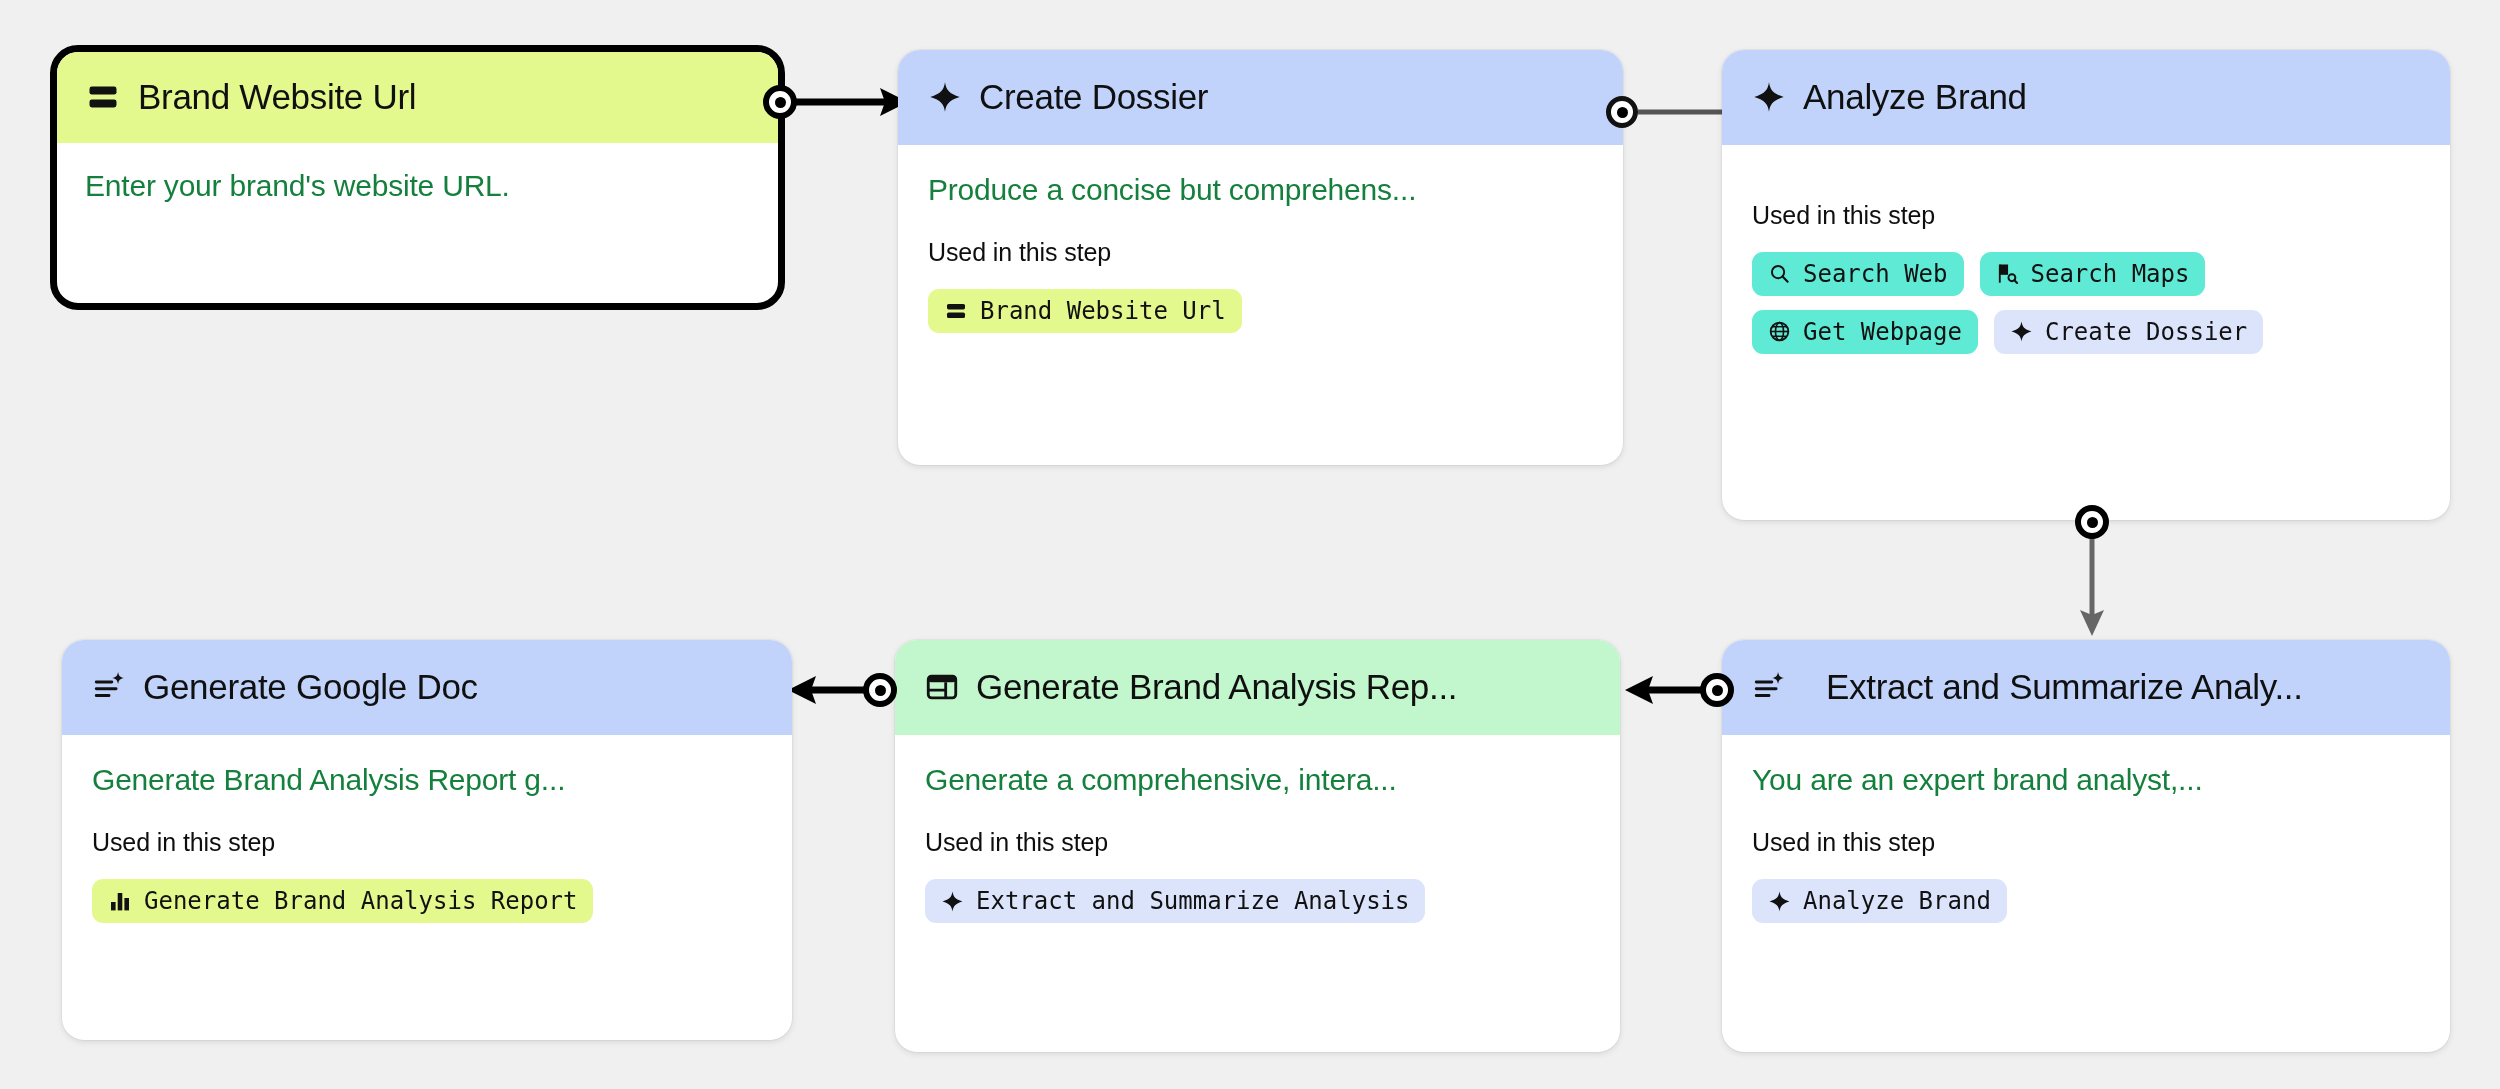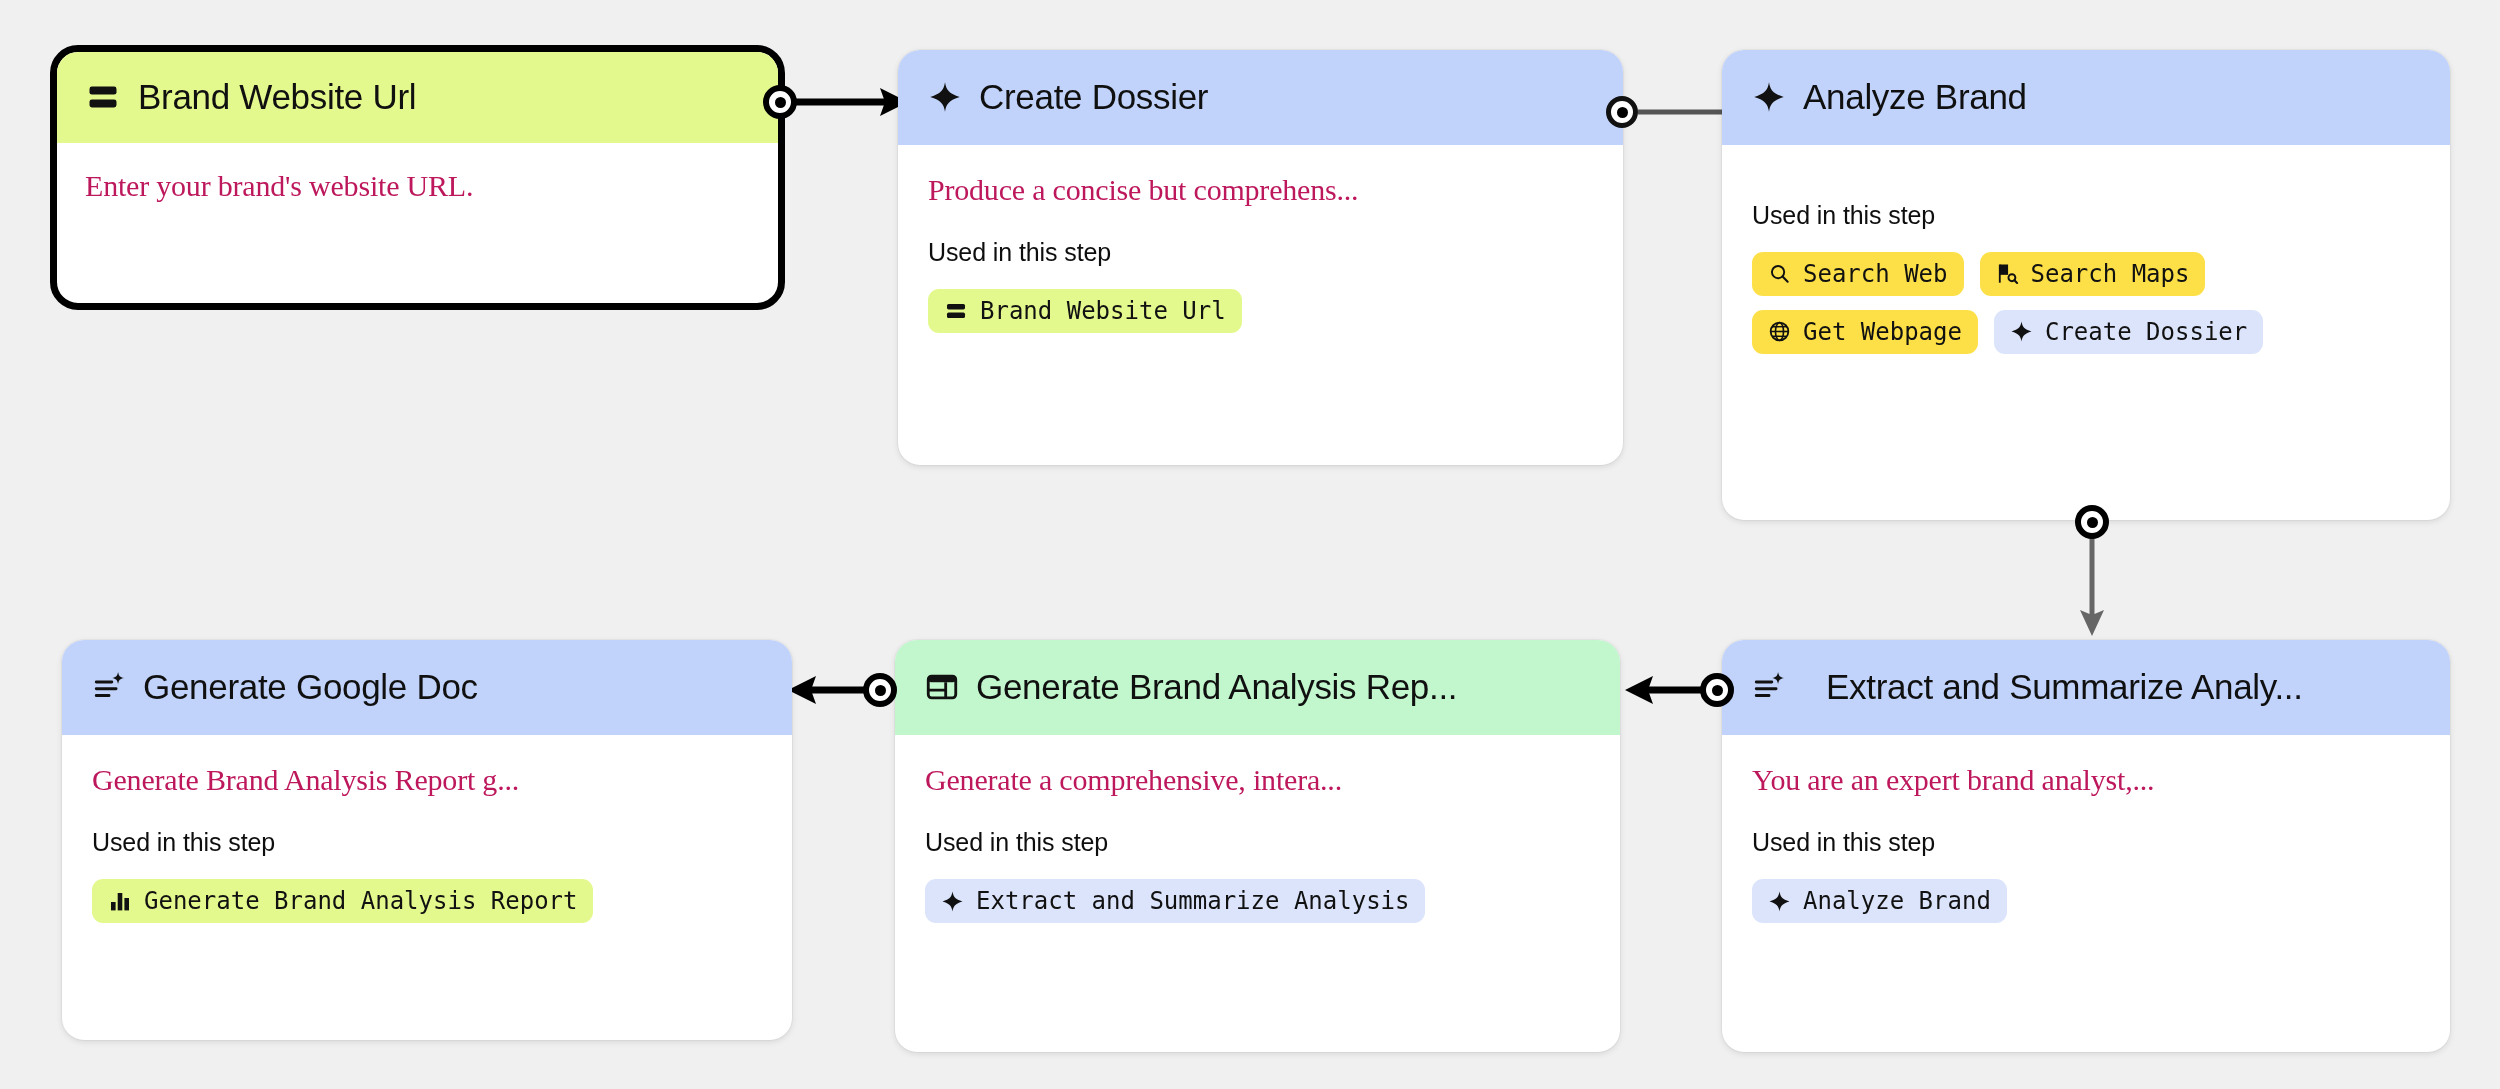--- a/index.html
+++ b/index.html
@@ -57,26 +57,25 @@
   .node-body {
     background: #ffffff;
     padding: 26px 26px 34px 30px;
     box-sizing: border-box;
   }
   .node.selected .node-body {
     padding: 24px 28px 40px 28px;
   }
   .desc {
     font-size: 30px;
-    color: #be185d;
+    color: #15803d;
     line-height: 1.25;
     letter-spacing: -0.2px;
     white-space: nowrap;
     overflow: hidden;
-    font-family: Liberation Serif, serif;
   }
   .used-label {
     font-size: 25px;
     font-weight: 400;
     color: #0e0e0e;
     margin-top: 30px;
     letter-spacing: -0.1px;
   }
   .chips {
     display: flex;
@@ -91,21 +90,21 @@
     height: 44px;
     padding: 0 16px;
     border-radius: 11px;
     font-family: "DejaVu Sans Mono", "Liberation Mono", monospace;
     font-size: 24px;
     color: #111111;
     white-space: nowrap;
     box-sizing: border-box;
   }
   .chip.lime  { background: #e4f98d; }
-  .chip.grey  { background: #fde047; justify-content: space-between; }
+  .chip.grey  { background: #5eead4; justify-content: space-between; }
   .chip.blue  { background: #dbe4fb; }
 
   .ico { display: inline-flex; align-items: center; justify-content: center; flex: 0 0 auto; }
   .ico svg { display: block; }
 
   
   .edge { position: absolute; pointer-events: none; }
   .handle {
     position: absolute;
     border-radius: 50%;

